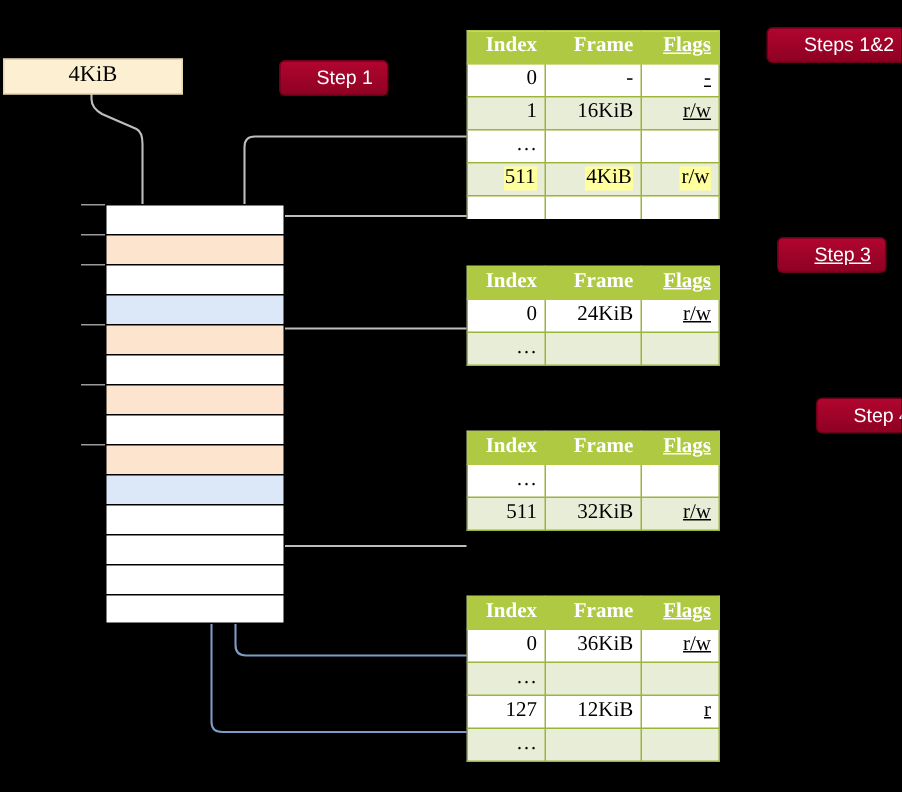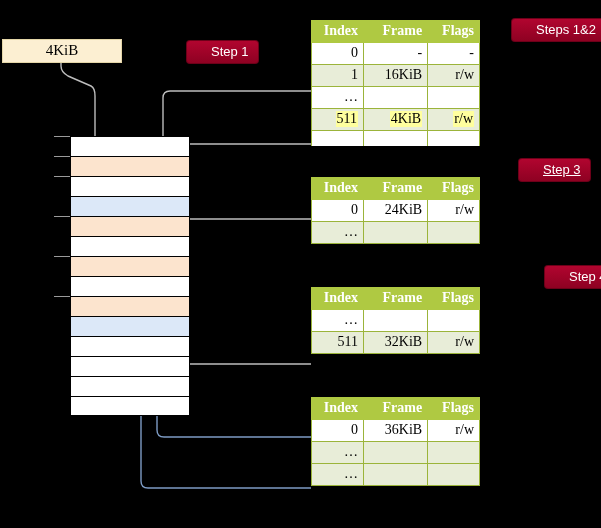--- a/index.html
+++ b/index.html
@@ -78,21 +78,21 @@
     color:#ffffff;
     font-weight:bold;
     border-color:#AFC942;
     font-size:14px;
   }
   .ptable tr.odd td{background:#FFFFFF;}
   .ptable tr.even td{background:#E8EDD8;}
   .ptable td .hl{background:#FFFF9E;display:inline-block;padding:0 1px;}
   .col-index{width:56px;}
   .col-frame{width:72px;}
-  .col-flags{width:57px;}
+  .col-flags{width:57px;text-decoration:underline;}
 
   
   .wires{position:absolute;left:0;top:0;width:601px;height:528px;pointer-events:none;}
 </style>
 </head>
 <body>
 
 <div class="stage">
 
   <svg class="wires" viewBox="0 0 601 528" width="601" height="528">
@@ -243,20 +243,25 @@
             <tr class="odd">
               <td class="col-index">0</td>
               <td class="col-frame">36KiB</td>
               <td class="col-flags">r/w</td>
             </tr>
             <tr class="even">
               <td class="col-index">…</td>
               <td class="col-frame"></td>
               <td class="col-flags"></td>
             </tr>
+            <tr class="odd">
+              <td class="col-index">127</td>
+              <td class="col-frame">12KiB</td>
+              <td class="col-flags">r</td>
+            </tr>
             <tr class="even">
               <td class="col-index">…</td>
               <td class="col-frame"></td>
               <td class="col-flags"></td>
             </tr>
           </tbody>
         </table>
       </div>
     </div>
 

